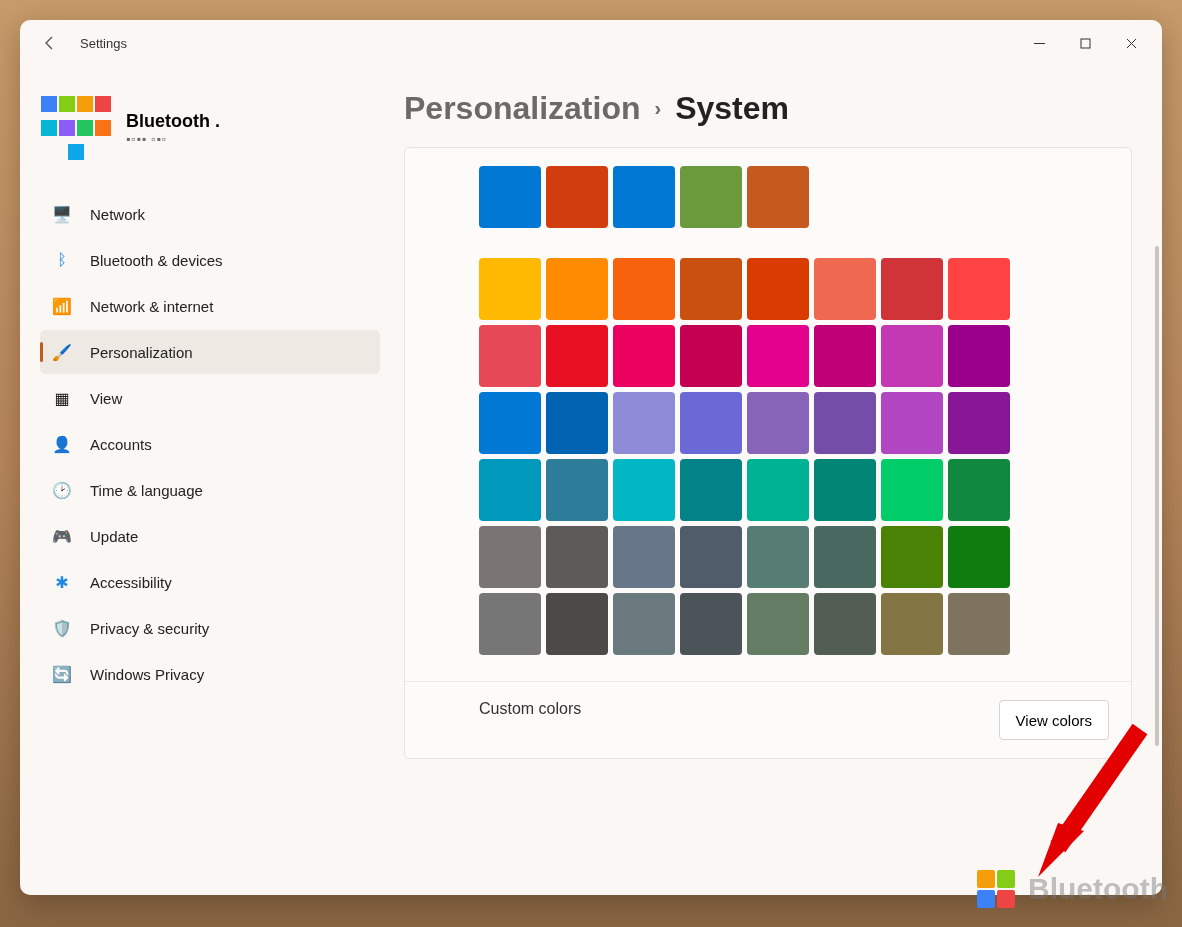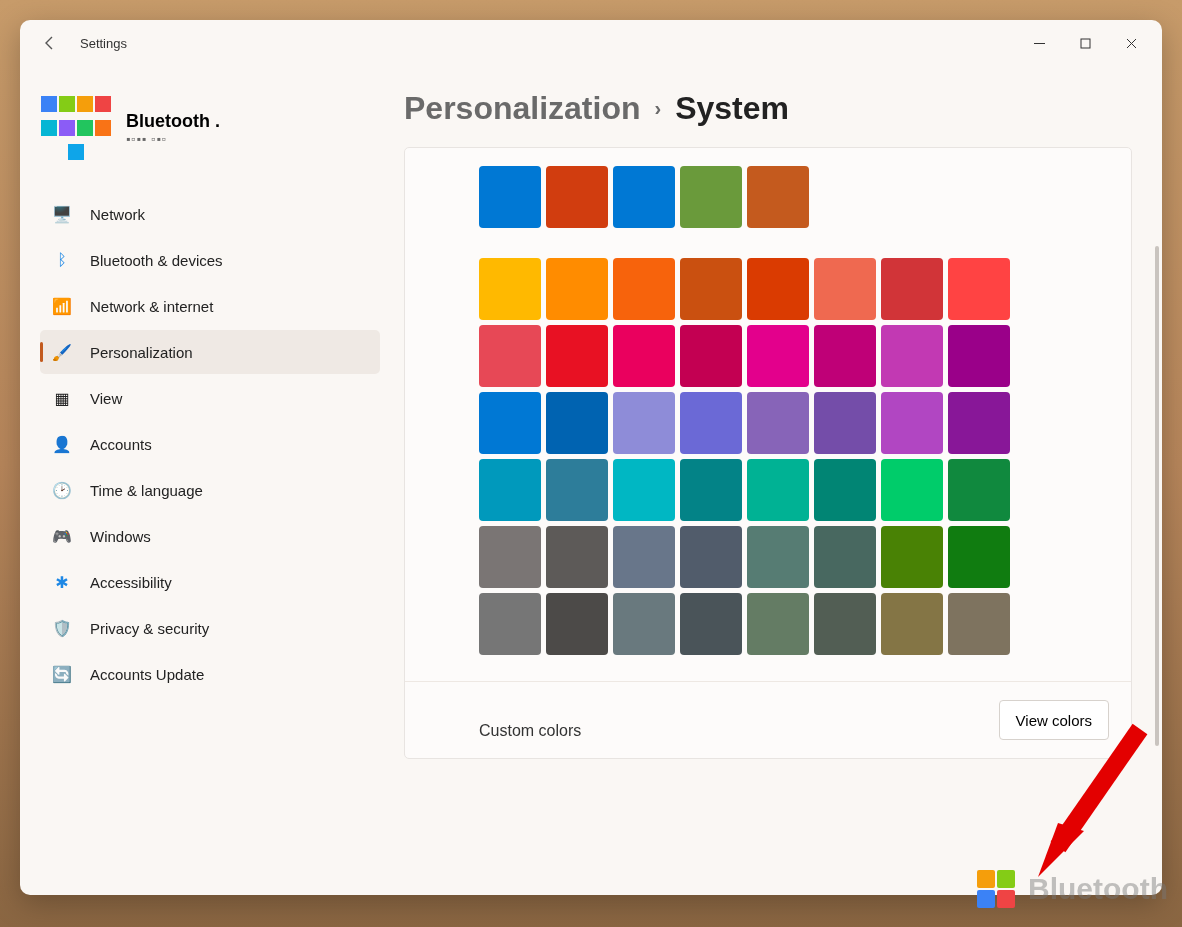--- a/index.html
+++ b/index.html
@@ -197,21 +197,21 @@
     max-width: 540px;
   }
   .swatch {
     width: 62px;
     height: 62px;
     border-radius: 4px;
   }
   .section-gap { height: 30px; }
   .card-footer {
     display: flex;
-    align-items: flex-end;
+    align-items: flex-start;
     justify-content: space-between;
     padding: 18px 22px 18px 74px;
     border-top: 1px solid #eee8e3;
   }
   .view-colors-btn {
     height: 40px;
     padding: 0 16px;
     border: 1px solid #d7d2cd;
     border-radius: 4px;
     background: #fff;
@@ -326,33 +326,33 @@
         <div class="nav-item">
           <span class="nav-icon" style="color:#2aa148">👤</span>
           <span>Accounts</span>
         </div>
         <div class="nav-item">
           <span class="nav-icon">🕑</span>
           <span>Time &amp; language</span>
         </div>
         <div class="nav-item">
           <span class="nav-icon">🎮</span>
-          <span>Windows</span>
+          <span>Update</span>
         </div>
         <div class="nav-item">
           <span class="nav-icon" style="color:#1e88e5">✱</span>
           <span>Accessibility</span>
         </div>
         <div class="nav-item">
           <span class="nav-icon">🛡️</span>
           <span>Privacy &amp; security</span>
         </div>
         <div class="nav-item">
           <span class="nav-icon" style="color:#1e88e5">🔄</span>
-          <span>Accounts Update</span>
+          <span>Windows Privacy</span>
         </div>
       </nav>
     </aside>
 
     <main class="main">
       <div class="breadcrumb">
         <span class="parent">Personalization</span>
         <span class="chev">›</span>
         <span>System</span>
       </div>

